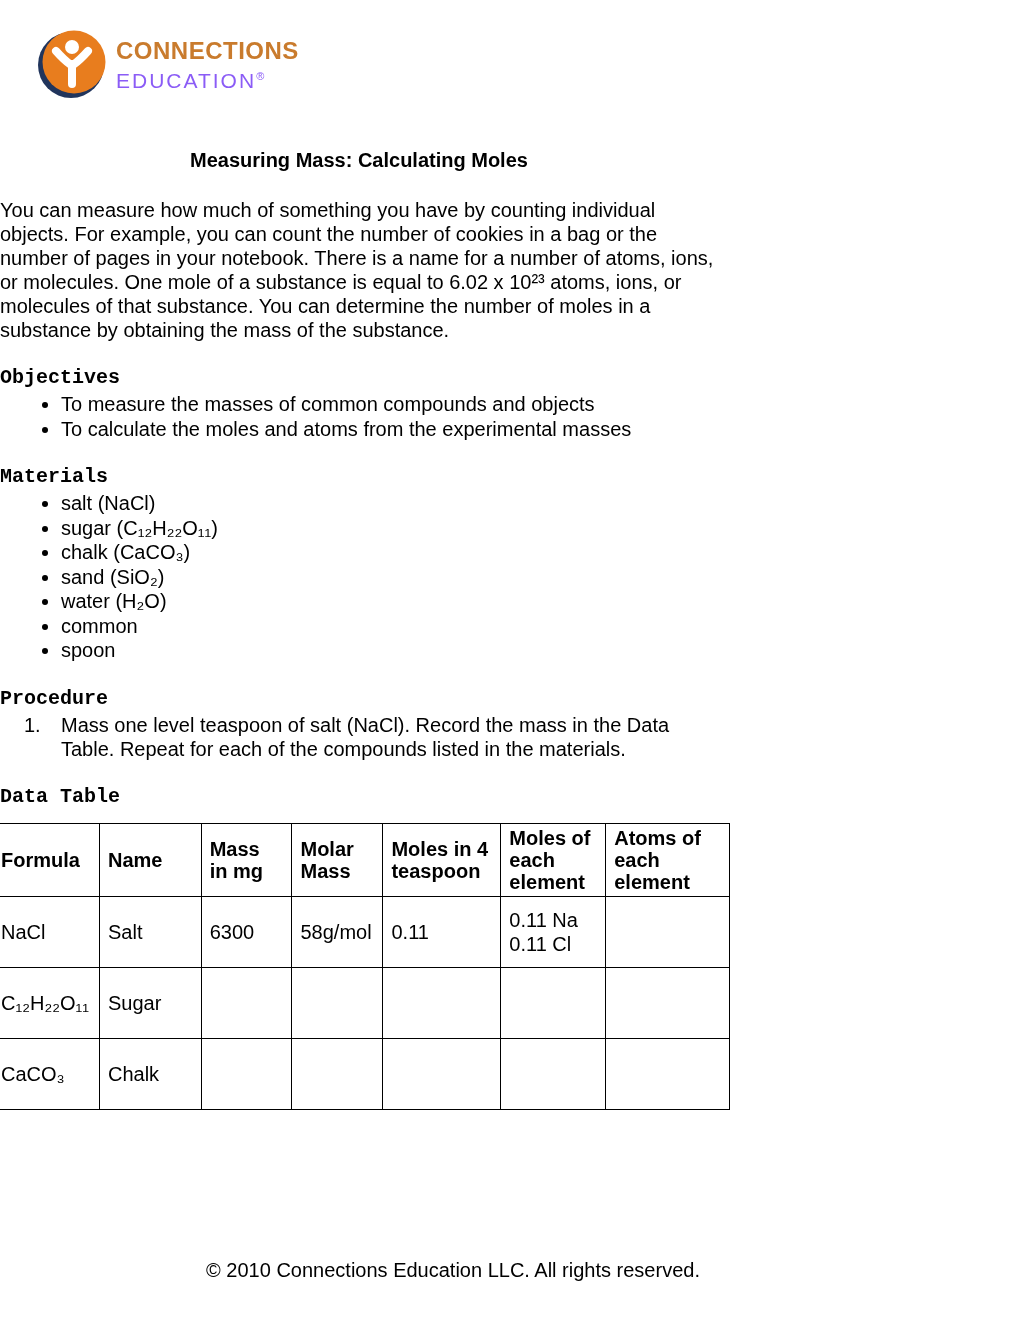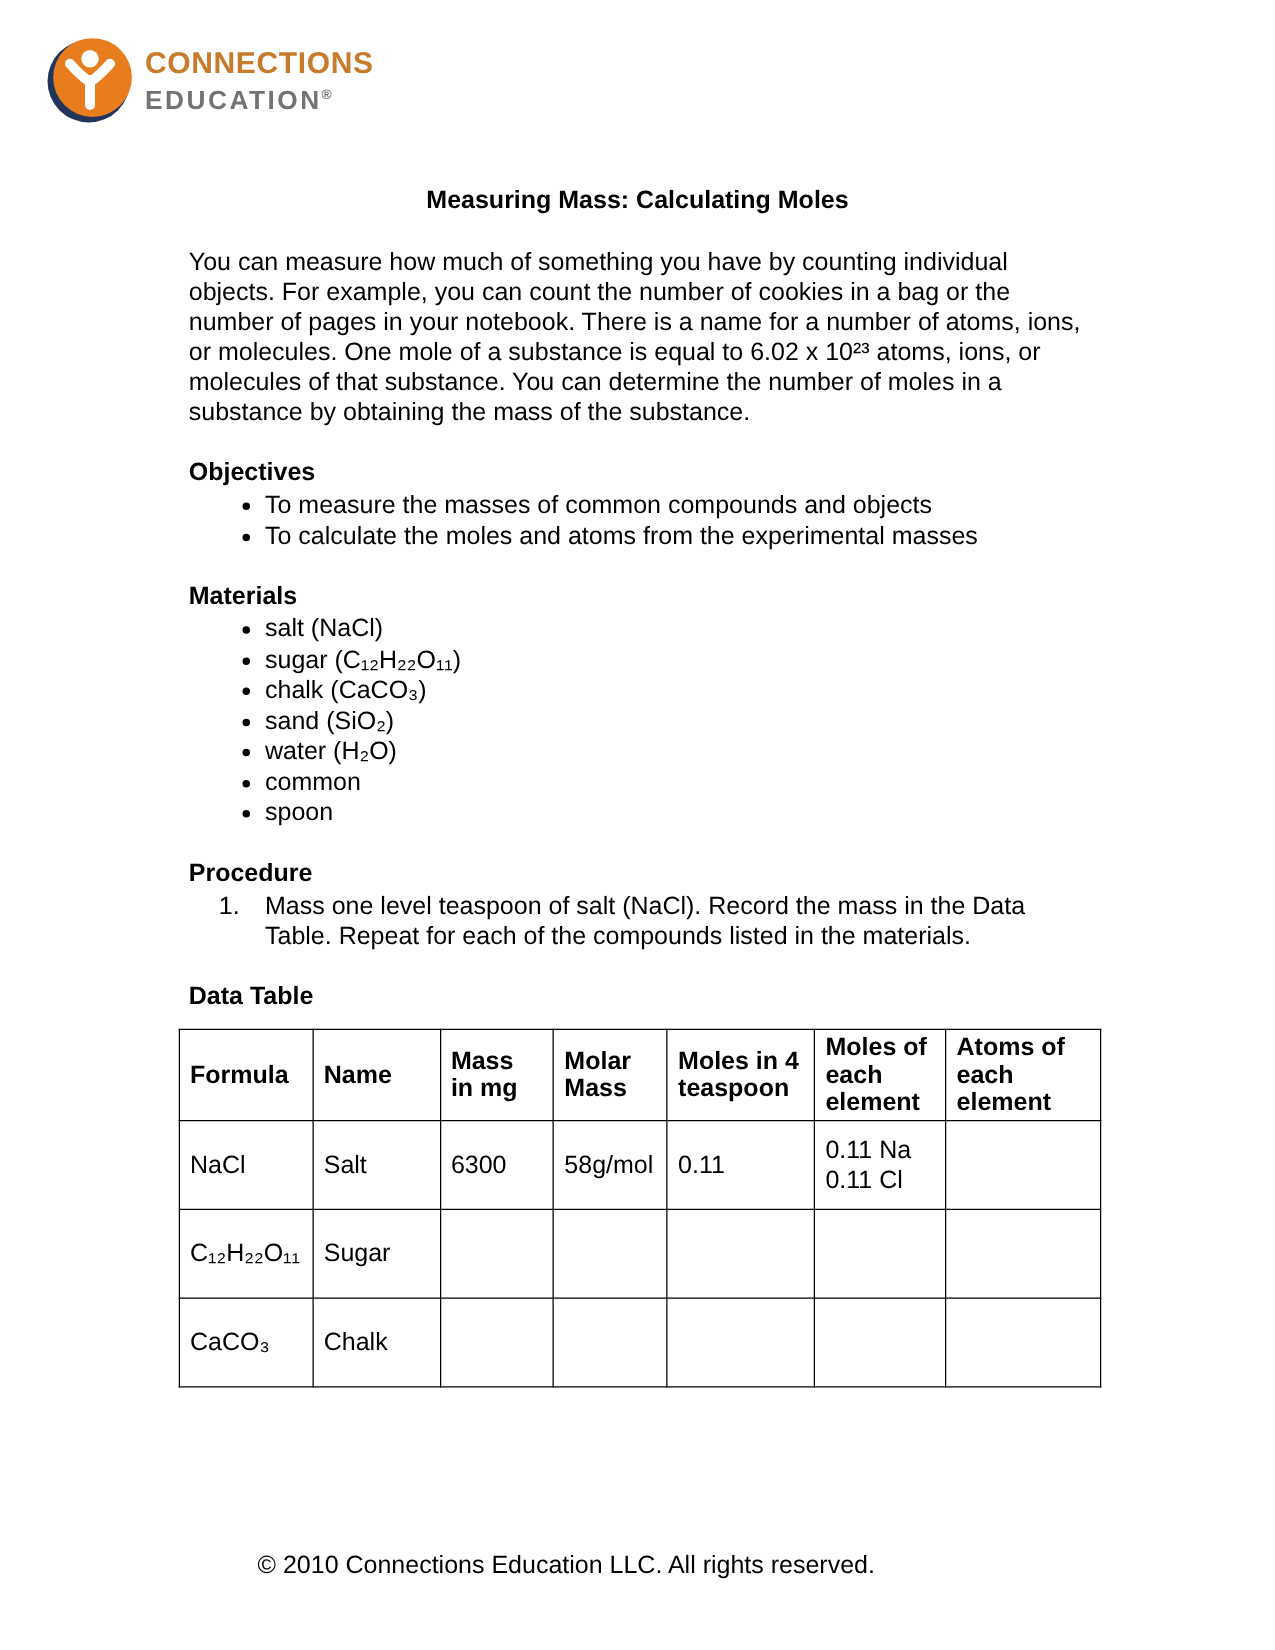--- a/index.html
+++ b/index.html
@@ -3,46 +3,46 @@
 <meta charset="utf-8">
 <style>
   html, body { margin:0; padding:0; background:#ffffff; }
   body { font-family:"Liberation Sans","DejaVu Sans",sans-serif; color:#000; }
   .page { width:906px; height:1320px; background:#fff; overflow:hidden; box-sizing:border-box; padding-top:28px; position:relative; }
 
   
   .logo { display:flex; align-items:center; gap:9px; margin-left:35px; height:74px; }
   .logo-text { display:flex; flex-direction:column; justify-content:center; }
   .logo-name { font-size:24px; font-weight:bold; color:#C97B2D; letter-spacing:0.5px; line-height:27px; }
-  .logo-sub  { font-size:21px; font-weight:bold; color:#737373; letter-spacing:2px; line-height:24px; }
+  .logo-sub  { font-size:21px; font-weight:normal; color:#8b5cf6; letter-spacing:2px; line-height:24px; }
   .logo-sub .reg { font-size:11px; vertical-align:super; letter-spacing:0; }
 
   
-  .content { margin-left:151px; width:730px; font-size:20px; line-height:24px; }
+  .content { width:730px; font-size:20px; line-height:24px; }
   .doc-title { text-align:center; font-size:20px; font-weight:bold; margin:46px 0 0 0; width:718px; }
   .intro { margin:26px 0 0 0; width:722px; }
-  .section-heading { font-size:20px; font-weight:bold; margin:24px 0 0 0; }
+  .section-heading { font-size:20px; font-weight:bold; margin:24px 0 0 0;font-family:Liberation Mono, monospace; }
   ul.bullets { margin:2px 0 0 0; padding-left:61px; }
   ul.bullets li { line-height:24.5px; }
 
   .proc-row { display:flex; margin:2px 0 0 24px; }
   .proc-num { flex:none; width:37px; }
   .proc-text { width:612px; }
 
   
   table.data { border-collapse:collapse; margin:14px 0 0 -8px; table-layout:fixed; }
   table.data th, table.data td {
     border:1px solid #000; padding:2px 8px; text-align:left;
     vertical-align:middle; white-space:pre-line; font-size:20px;
     overflow:hidden;
   }
   table.data th { font-weight:bold; height:68px; line-height:22px; }
   table.data td { height:66px; line-height:24px; }
 
-  .footer { position:absolute; left:0; right:0; bottom:56px; text-align:center; font-size:20px; }
+  .footer { position:absolute; left:0; right:0; bottom:38px; text-align:center; font-size:20px; }
 </style>
 </head>
 <body>
 
 <div class="page">
 
   <div class="logo">
     <svg width="72" height="72" viewBox="0 0 72 72">
       <circle cx="36" cy="36" r="33" fill="#21355C"></circle>
       <circle cx="39" cy="33" r="31.5" fill="#E87D1E"></circle>

